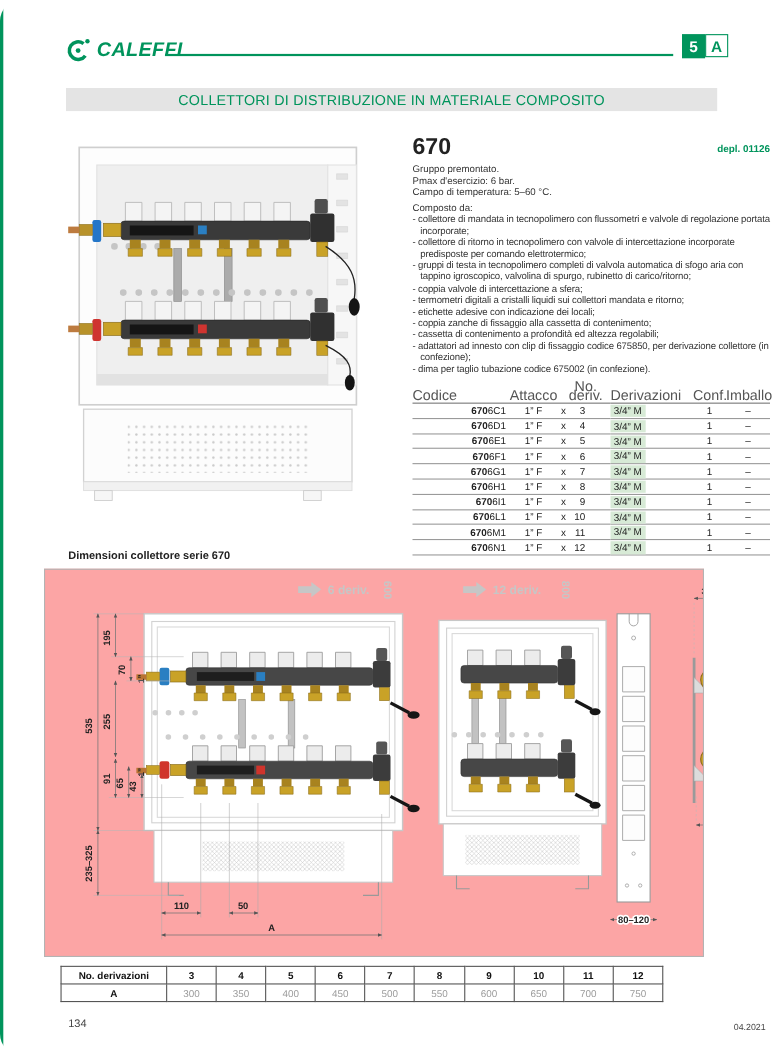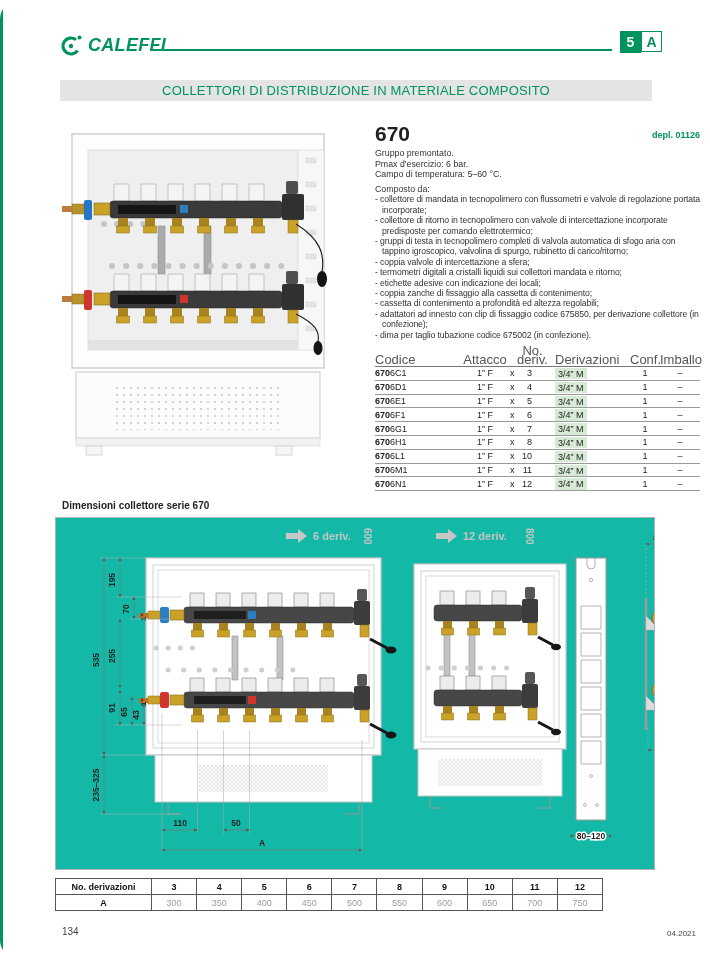--- a/index.html
+++ b/index.html
@@ -37,33 +37,33 @@
   .components{list-style:none;margin:0;padding:0;font-size:8.7px;line-height:10.4px;
               letter-spacing:-0.12px;color:#333;}
   .components li{padding-left:7px;text-indent:-7px;}
 
   
   .codes{margin-top:7px;width:325px;border-collapse:collapse;table-layout:fixed;font-size:9px;color:#222;}
   .codes th{font-weight:normal;color:#555;font-size:13px;vertical-align:bottom;
             padding:0 0 2px 0;text-align:center;border-bottom:1px solid #777;line-height:8.5px;}
   .codes th.ha{text-align:left;}
   .codes td{border-bottom:1px solid #9a9a9a;height:12.8px;padding:0;}
-  .c-code{text-align:left;}
+  .c-code{text-align:right;}
   .bold{font-weight:bold;}
   .c-att{text-align:center;}
   .c-n{padding-left:2px;}
   .c-n .x{display:inline-block;width:10px;text-align:left;}
   .c-n .nn{display:inline-block;width:12px;text-align:right;}
   .c-der .hl{background:var(--highlight-green);padding:0.5px 3px 1px 3px;}
   .c-conf,.c-imb{text-align:center;}
 
   
   .dim-title{position:absolute;left:62px;top:500px;font-size:10px;font-weight:bold;color:#222;}
-  .drawing-box{position:absolute;left:55px;top:517px;width:600px;height:353px;
-               border:1px solid #b3b3b3;background:#14b8a6;box-sizing:border-box;}
+  .drawing-box{position:absolute;left:40px;top:517px;width:600px;height:353px;
+               border:1px solid #b3b3b3;background:#fca5a5;box-sizing:border-box;}
 
   
   .dim{font:bold 8.5px "Liberation Sans",sans-serif;fill:#222;}
   .dims{font:bold 7.5px "Liberation Sans",sans-serif;fill:#222;}
   .dlabel{font:bold 11px "Liberation Sans",sans-serif;fill:#c6c6c6;}
   .dlabel2{font:bold 10px "Liberation Sans",sans-serif;fill:#c6c6c6;}
 
   
   .dtable{position:absolute;left:55px;top:878px;width:548px;border-collapse:collapse;
           table-layout:fixed;font-size:9px;}
@@ -249,20 +249,28 @@
             <td class="c-att">1” F</td>
             <td class="c-n"><span class="x">x</span><span class="nn">7</span></td>
             <td class="c-der"><span class="hl">3/4” M</span></td>
             <td class="c-conf">1</td>
             <td class="c-imb">–</td>
           </tr>
         <tr>
             <td class="c-code"><span class="bold">670</span><span>6H1</span></td>
             <td class="c-att">1” F</td>
             <td class="c-n"><span class="x">x</span><span class="nn">8</span></td>
+            <td class="c-der"><span class="hl">3/4” M</span></td>
+            <td class="c-conf">1</td>
+            <td class="c-imb">–</td>
+          </tr>
+        <tr>
+            <td class="c-code"><span class="bold">670</span><span>6I1</span></td>
+            <td class="c-att">1” F</td>
+            <td class="c-n"><span class="x">x</span><span class="nn">9</span></td>
             <td class="c-der"><span class="hl">3/4” M</span></td>
             <td class="c-conf">1</td>
             <td class="c-imb">–</td>
           </tr>
         <tr>
             <td class="c-code"><span class="bold">670</span><span>6L1</span></td>
             <td class="c-att">1” F</td>
             <td class="c-n"><span class="x">x</span><span class="nn">10</span></td>
             <td class="c-der"><span class="hl">3/4” M</span></td>
             <td class="c-conf">1</td>

